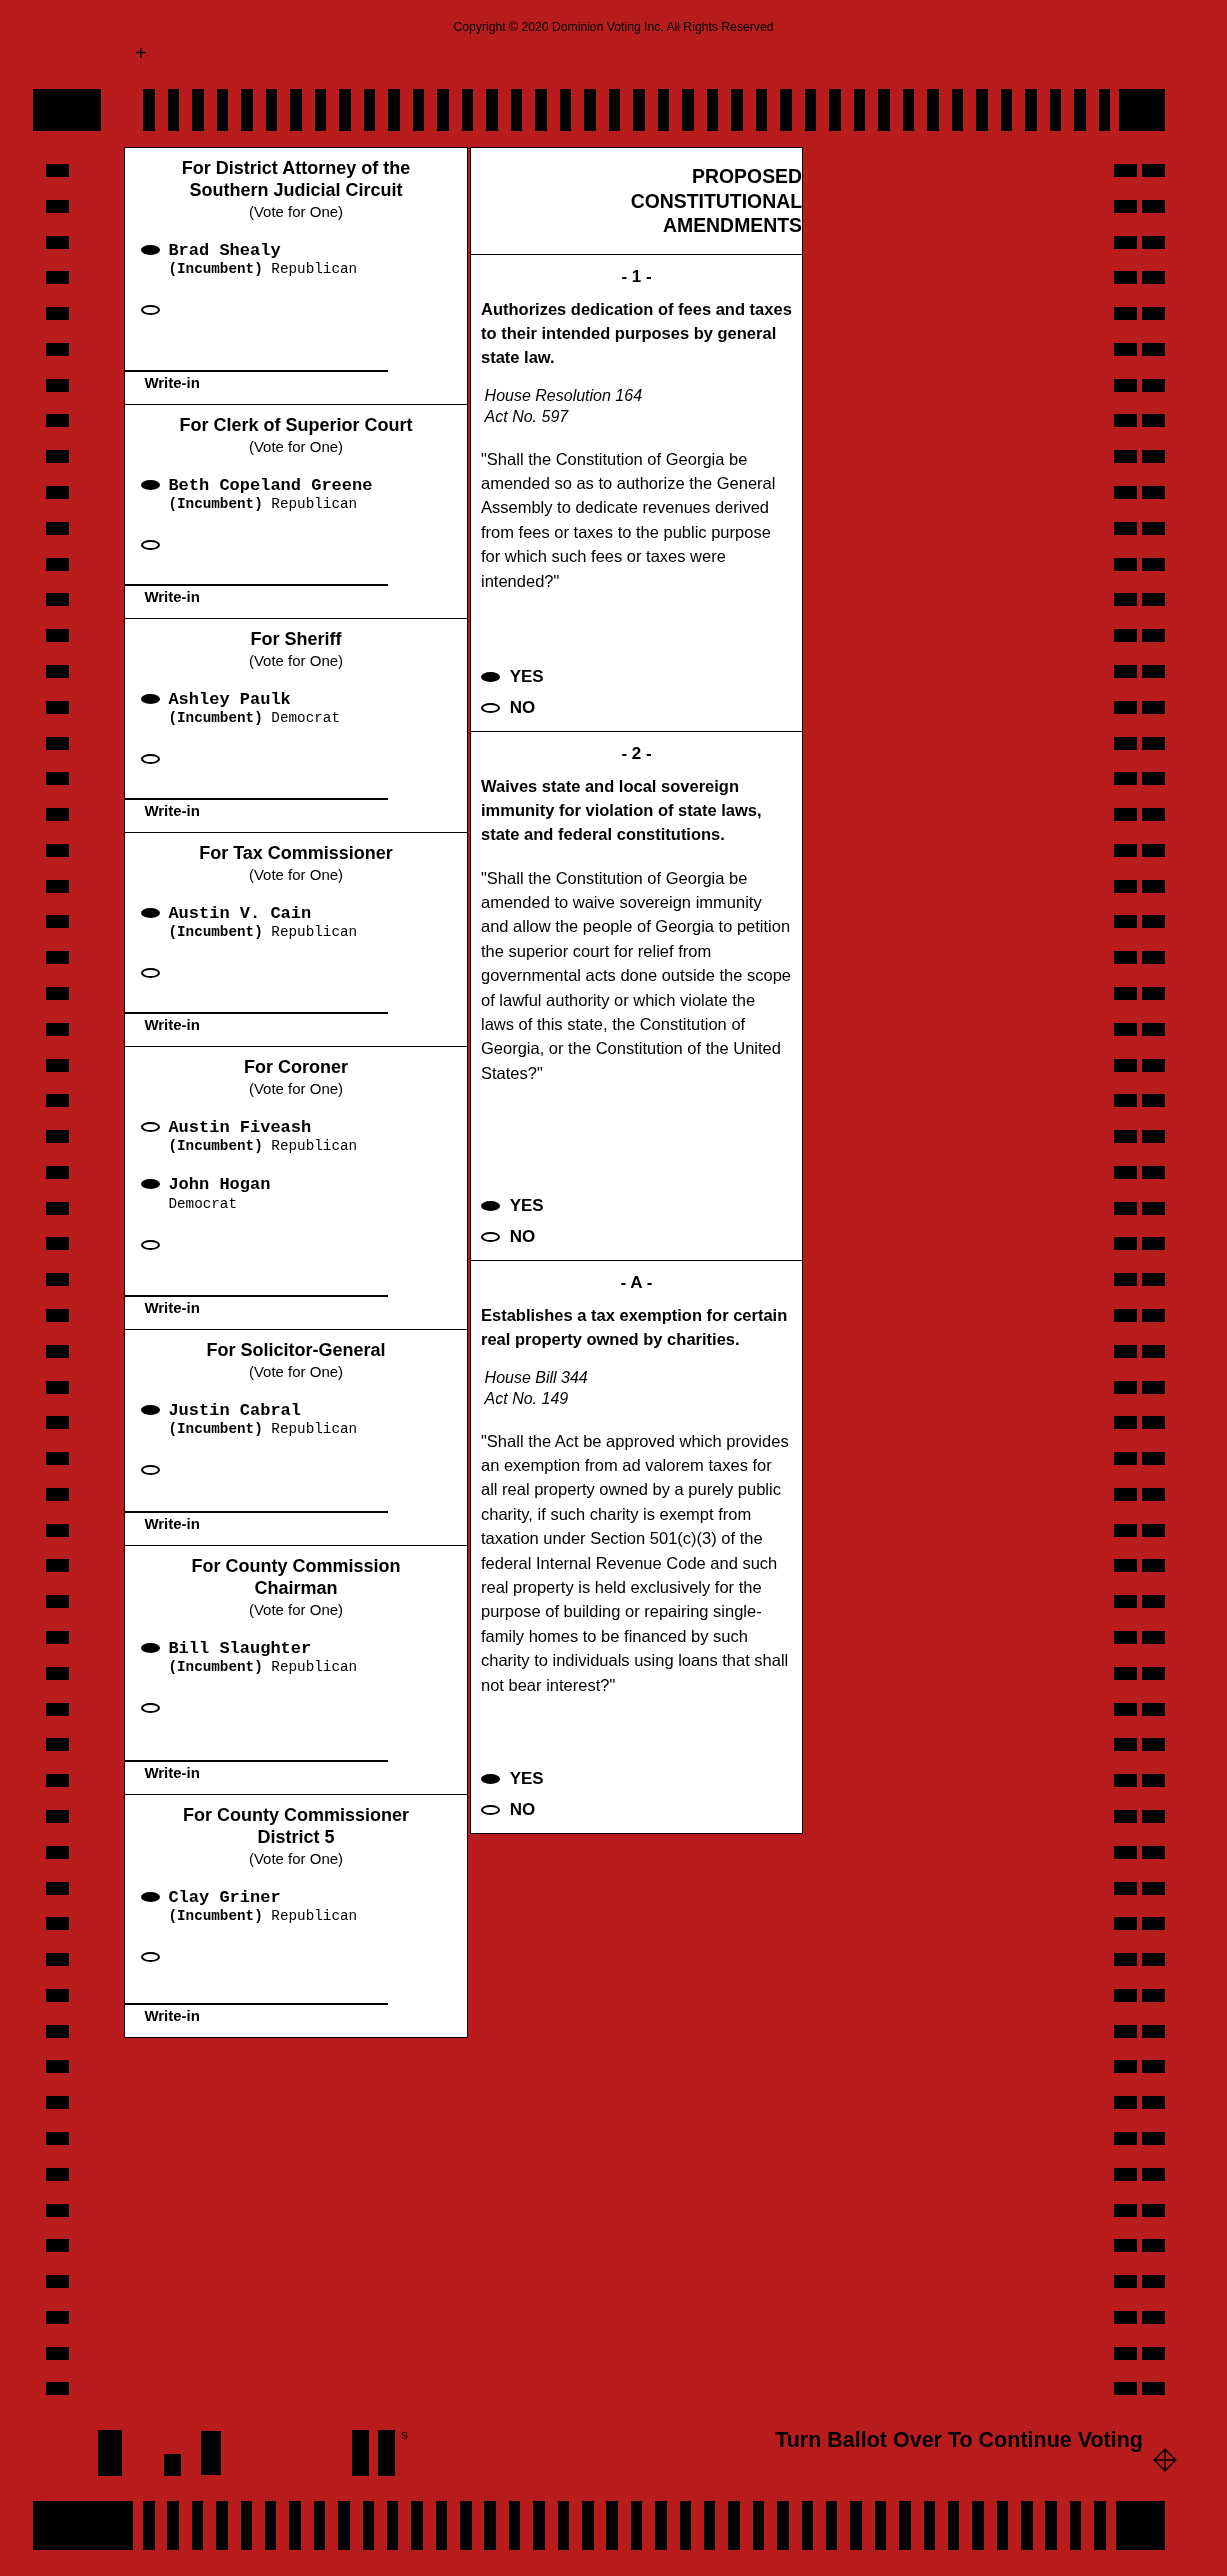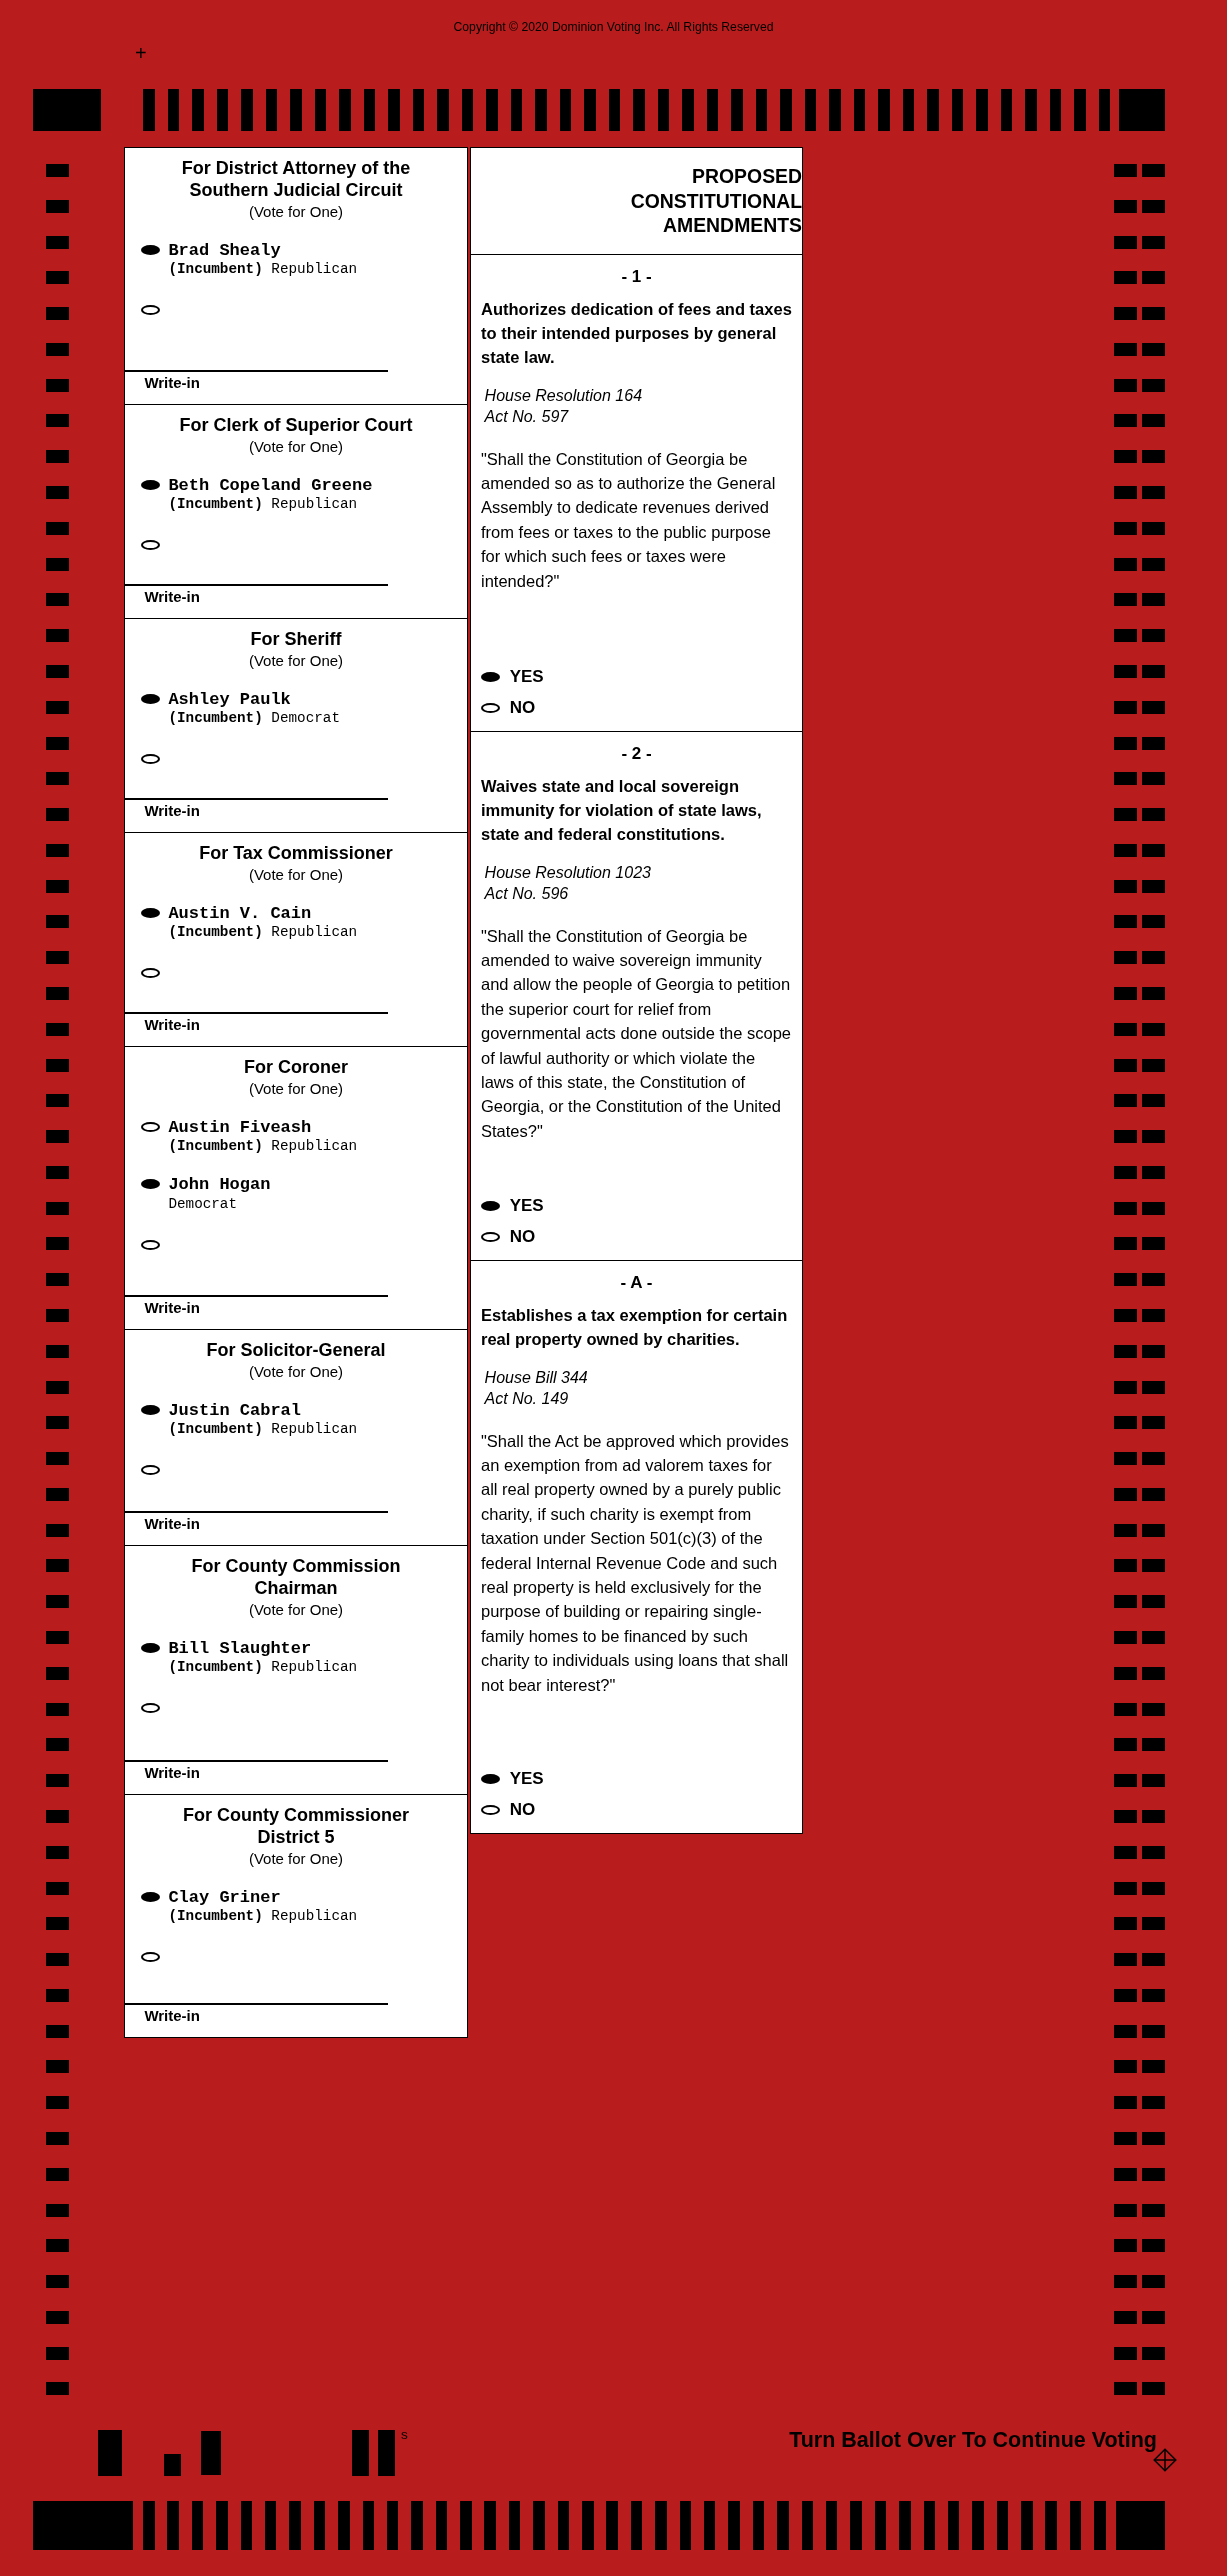--- a/index.html
+++ b/index.html
@@ -66,21 +66,21 @@
   .m-ref-line { font-size: 16px; line-height: 21px; padding-left: 3.6px; font-style: italic; }
   .m-question { font-size: 16.5px; line-height: 24.4px; margin-top: 20px; }
   .options { margin-top: auto; padding-bottom: 13px; }
   .m-option { display: flex; align-items: center; margin-top: 11.5px; }
   .m-option .oval { margin-right: 9.3px; }
   .m-option-label { font-weight: 700; font-size: 17px; }
 
   
   .fbar { position: absolute; background: #000; }
   .fchar { position: absolute; left: 401px; top: 2427px; font-size: 13.6px; }
-  .turn-over { position: absolute; top: 2428px; right: 70px; font-weight: 700; font-size: 21.5px; margin-left: 7px; }
+  .turn-over { position: absolute; top: 2428px; right: 84px; font-weight: 700; font-size: 21.5px; margin-left: 7px; }
   .reg-mark { position: absolute; left: 1152px; top: 2447px; }
 </style>
 </head>
 <body>
 
 <div class="page">
 
   <div class="copyright">Copyright © 2020 Dominion Voting Inc. All Rights Reserved</div>
   <div class="plus-mark">+</div>
 
@@ -520,24 +520,20 @@
           </div>
           <div class="m-option">
             <div class="oval"></div>
             <div class="m-option-label">NO</div>
           </div>
         </div>
       </div>
       <div class="measure" style="min-height: 529px;">
         <div class="m-number">- 2 -</div>
         <div class="m-summary">Waives state and local sovereign immunity for violation of state laws, state and federal constitutions.</div>
-        <div class="m-ref">
-          <div class="m-ref-line">House Resolution 1023</div>
-          <div class="m-ref-line">Act No. 596</div>
-        </div>
         <div class="m-question">"Shall the Constitution of Georgia be amended to waive sovereign immunity and allow the people of Georgia to petition the superior court for relief from governmental acts done outside the scope of lawful authority or which violate the laws of this state, the Constitution of Georgia, or the Constitution of the United States?"</div>
         <div class="options">
           <div class="m-option">
             <div class="oval filled"></div>
             <div class="m-option-label">YES</div>
           </div>
           <div class="m-option">
             <div class="oval"></div>
             <div class="m-option-label">NO</div>
           </div>

